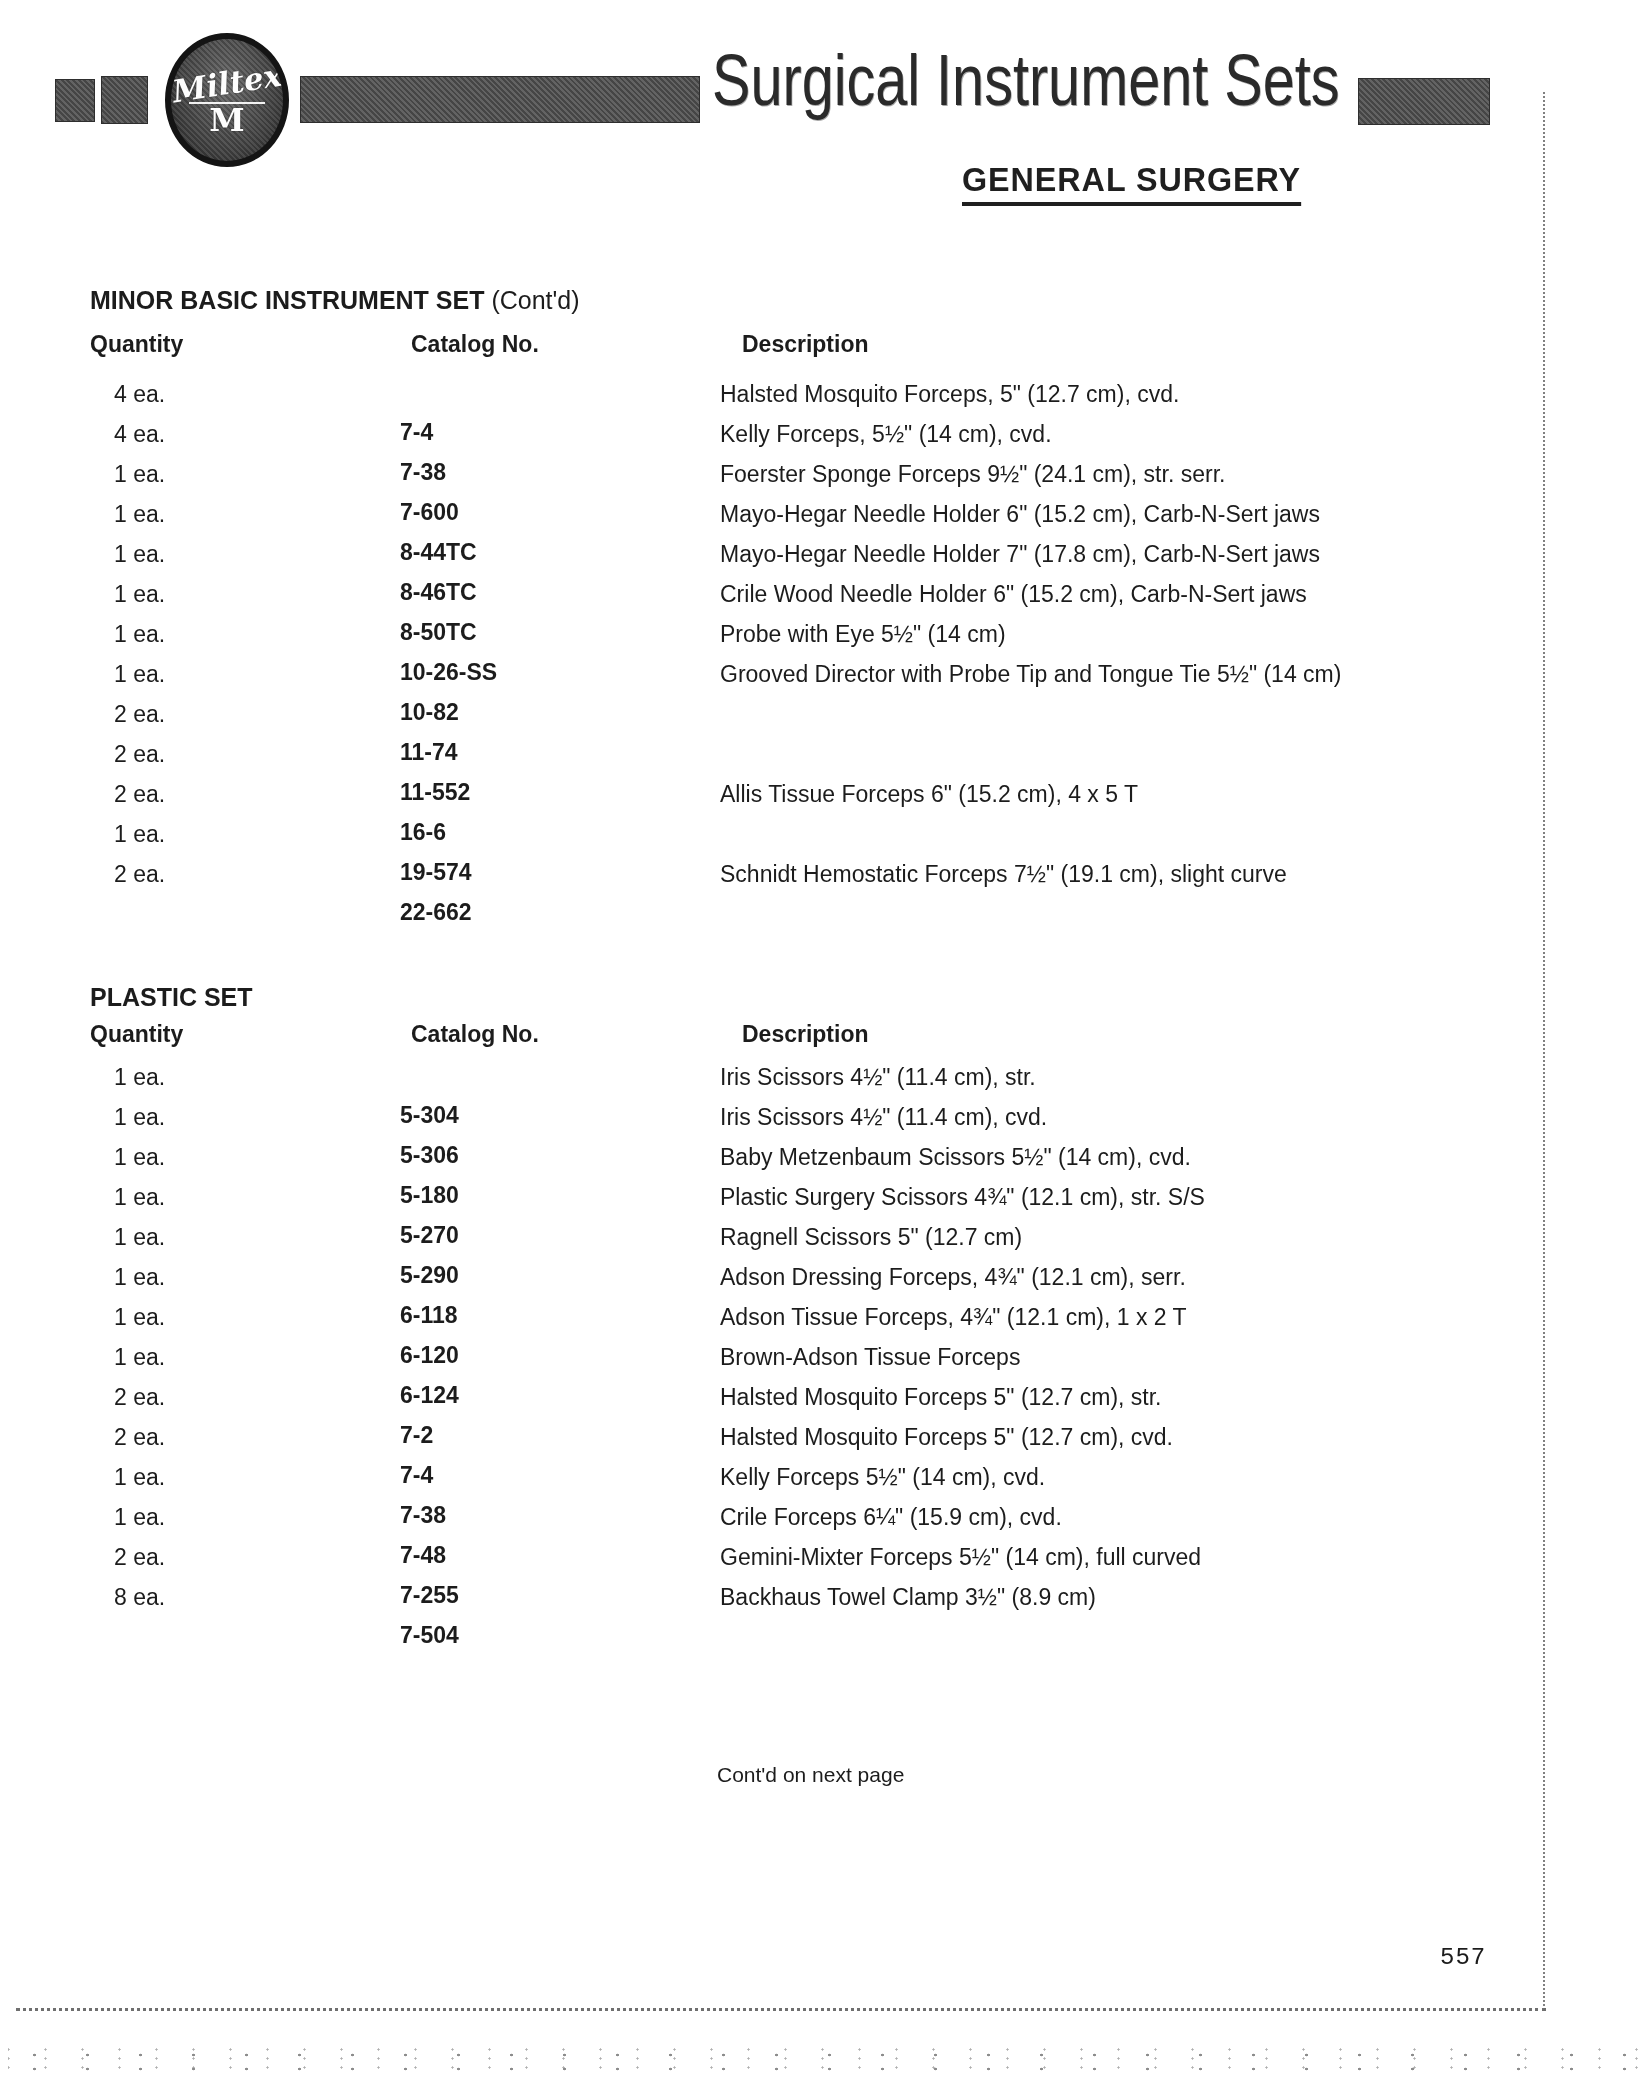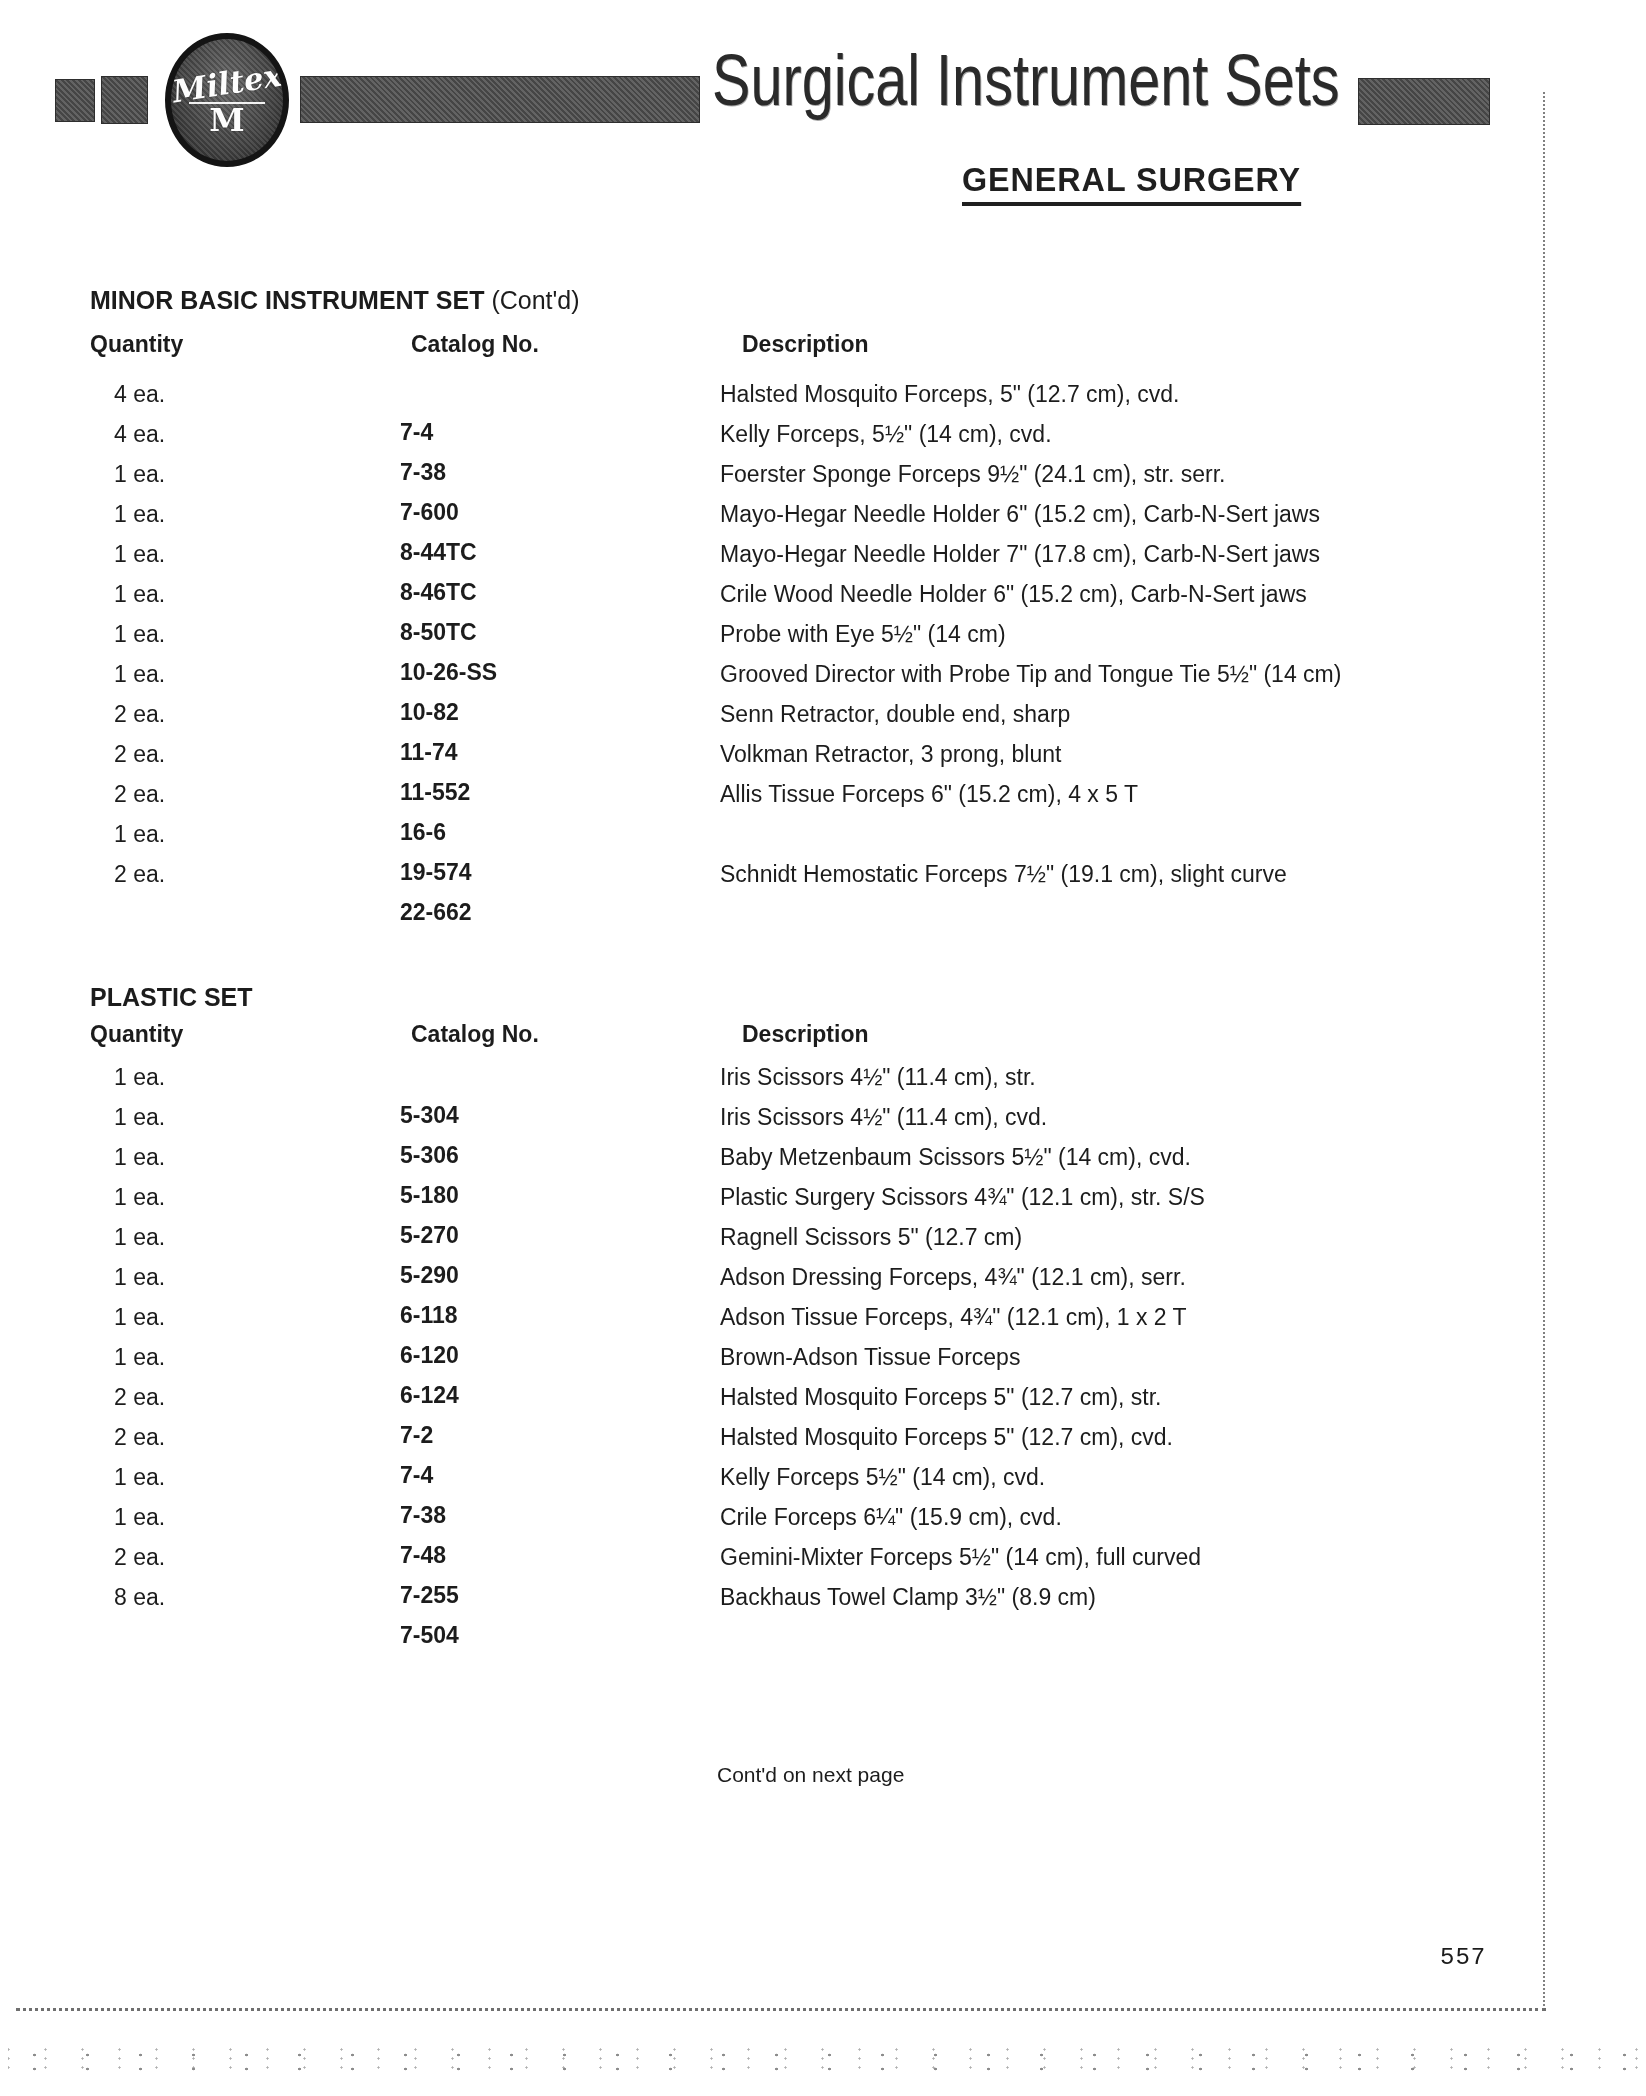--- a/index.html
+++ b/index.html
@@ -142,26 +142,24 @@
         <div class="cell cell-description">Probe with Eye 5½" (14 cm)</div>
       </div>
       <div class="t-row">
         <div class="cell cell-quantity">1 ea.</div>
         <div class="cell cell-catalog">10-82</div>
         <div class="cell cell-description">Grooved Director with Probe Tip and Tongue Tie 5½" (14 cm)</div>
       </div>
       <div class="t-row">
         <div class="cell cell-quantity">2 ea.</div>
         <div class="cell cell-catalog">11-74</div>
-        <div class="cell cell-description">Senn Retractor, double end, sharp</div>
       </div>
       <div class="t-row">
         <div class="cell cell-quantity">2 ea.</div>
         <div class="cell cell-catalog">11-552</div>
-        <div class="cell cell-description">Volkman Retractor, 3 prong, blunt</div>
       </div>
       <div class="t-row">
         <div class="cell cell-quantity">2 ea.</div>
         <div class="cell cell-catalog">16-6</div>
         <div class="cell cell-description">Allis Tissue Forceps 6" (15.2 cm), 4 x 5 T</div>
       </div>
       <div class="t-row">
         <div class="cell cell-quantity">1 ea.</div>
         <div class="cell cell-catalog">19-574</div>
       </div>

